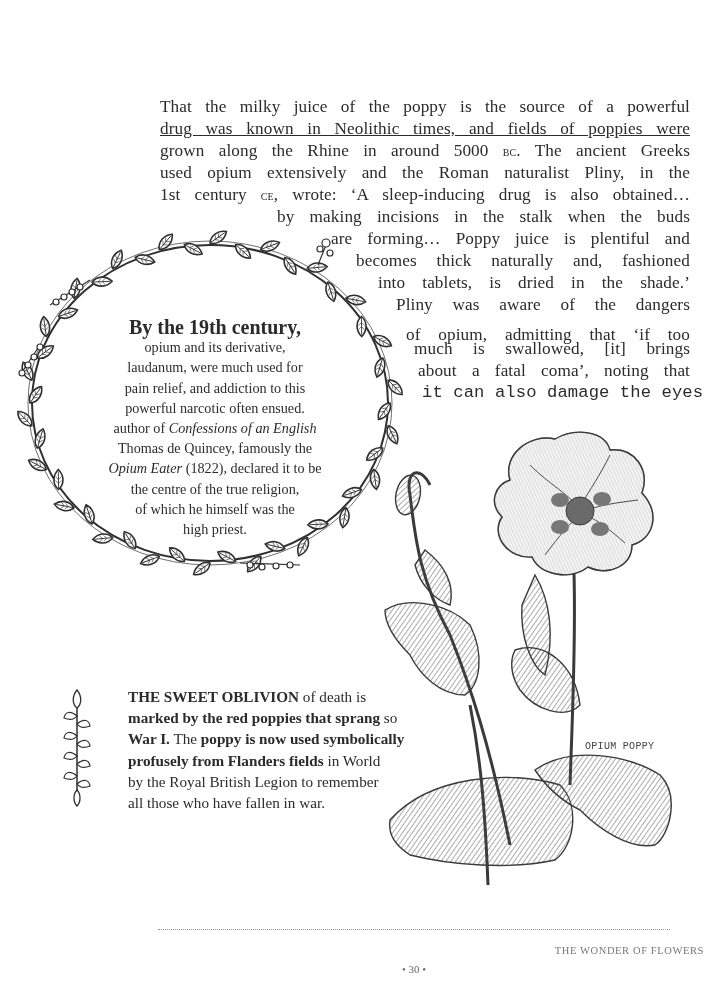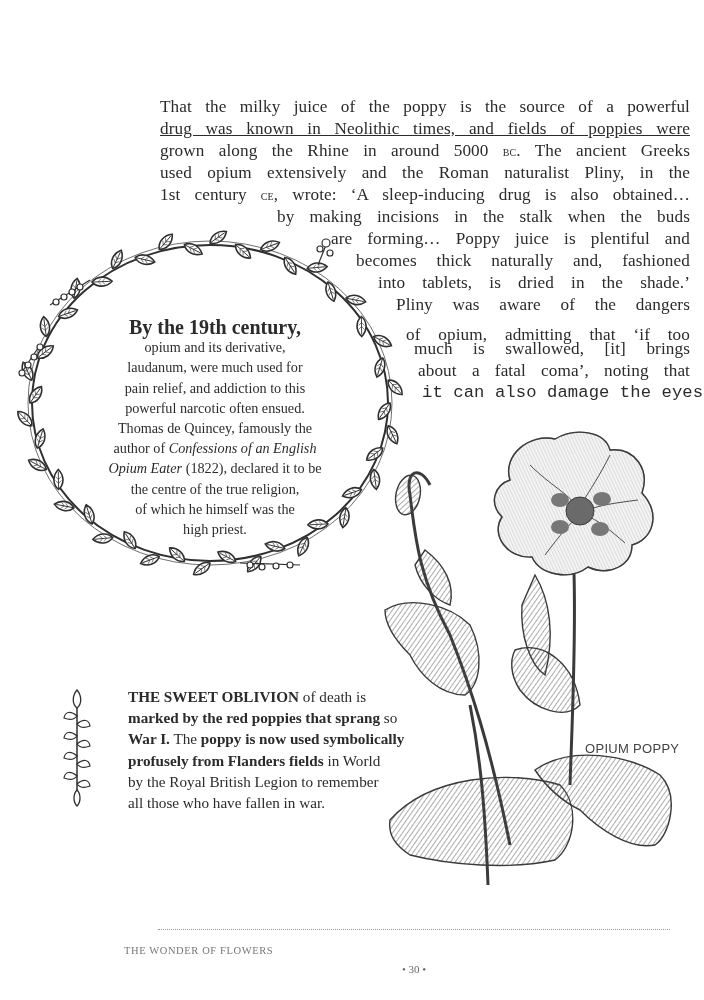--- a/index.html
+++ b/index.html
@@ -9,25 +9,25 @@
                text-align:justify; text-align-last:justify; letter-spacing:0.1px; color:#2b2b2b; }
   .sc { font-variant:small-caps; font-size:0.85em; text-transform:lowercase;margin-top:36px; }
   .wreath-text { position:absolute; left:95px; width:240px; top:317px; text-align:center;
                  font-size:14.2px; line-height:20.2px; color:#2b2b2b; }
   .wreath-text .lead { font-weight:bold; font-size:20px; }
   .wreath-text .line { display:block; white-space:nowrap; }
   .oblivion { position:absolute; left:100px; top:686px; width:300px; font-size:15.2px;
               line-height:21.2px; color:#2b2b2b;margin-left:28px; }
   .oblivion .line { display:block; white-space:nowrap; }
   .oblivion b { font-weight:bold; }
-  .caption { position:absolute; left:585px; top:741px; font-family:Liberation Sans, sans-serif;
-             font-size:13px; letter-spacing:0.3px; color:#444; }
+  .caption { position:absolute; left:585px; top:741px; font-family:Liberation Mono, monospace;
+             font-size:10px; letter-spacing:0.3px; color:#444; }
   .footer-rule { position:absolute; left:158px; top:929px; width:512px; height:0;
                  border-top:1.5px dotted #9a9a9a; }
-  .footer-title { position:absolute; left:0; width:704px; top:945px; text-align:left; padding-left:124px;
+  .footer-title { position:absolute; left:0; width:704px; top:945px; text-align:right; padding-left:124px;
                   box-sizing:border-box; font-size:10.5px; letter-spacing:0.6px; color:#777; }
   .footer-page { position:absolute; left:0; width:704px; top:963px; text-align:center; padding-left:124px;
                  box-sizing:border-box; font-size:11px; color:#666; }
   svg { position:absolute; }
 </style>
 </head>
 <body>
 
 <div>
   <div class="main-line" style="left:160px;top:96px;width:530px;">That the milky juice of the poppy is the source of a powerful</div>
@@ -129,22 +129,22 @@
       <circle cx="290" cy="340" r="3"></circle>
   </g>
 </svg>
 
 <div class="wreath-text">
   <span class="line lead">By the 19th century,</span>
   <span class="line">opium and its derivative,</span>
   <span class="line">laudanum, were much used for</span>
   <span class="line">pain relief, and addiction to this</span>
   <span class="line">powerful narcotic often ensued.</span>
+  <span class="line"><span>author of </span><i>Confessions of an English</i></span>
   <span class="line">Thomas de Quincey, famously the</span>
-  <span class="line"><span>author of </span><i>Confessions of an English</i></span>
   <span class="line"><i>Opium Eater</i><span> (1822), declared it to be</span></span>
   <span class="line">the centre of the true religion,</span>
   <span class="line">of which he himself was the</span>
   <span class="line">high priest.</span>
 </div>
 
 <svg width="30" height="120" viewBox="0 0 30 120" style="left:62px;top:688px;">
   <path d="M15,4 L15,116" stroke="#2f2f2f" stroke-width="1.5"></path>
   <path d="M15,2 C20,8 20,16 15,20 C10,16 10,8 15,2 Z" fill="#fff" stroke="#2f2f2f" stroke-width="1.3"></path>
   <g fill="#fff" stroke="#2f2f2f" stroke-width="1.2">

